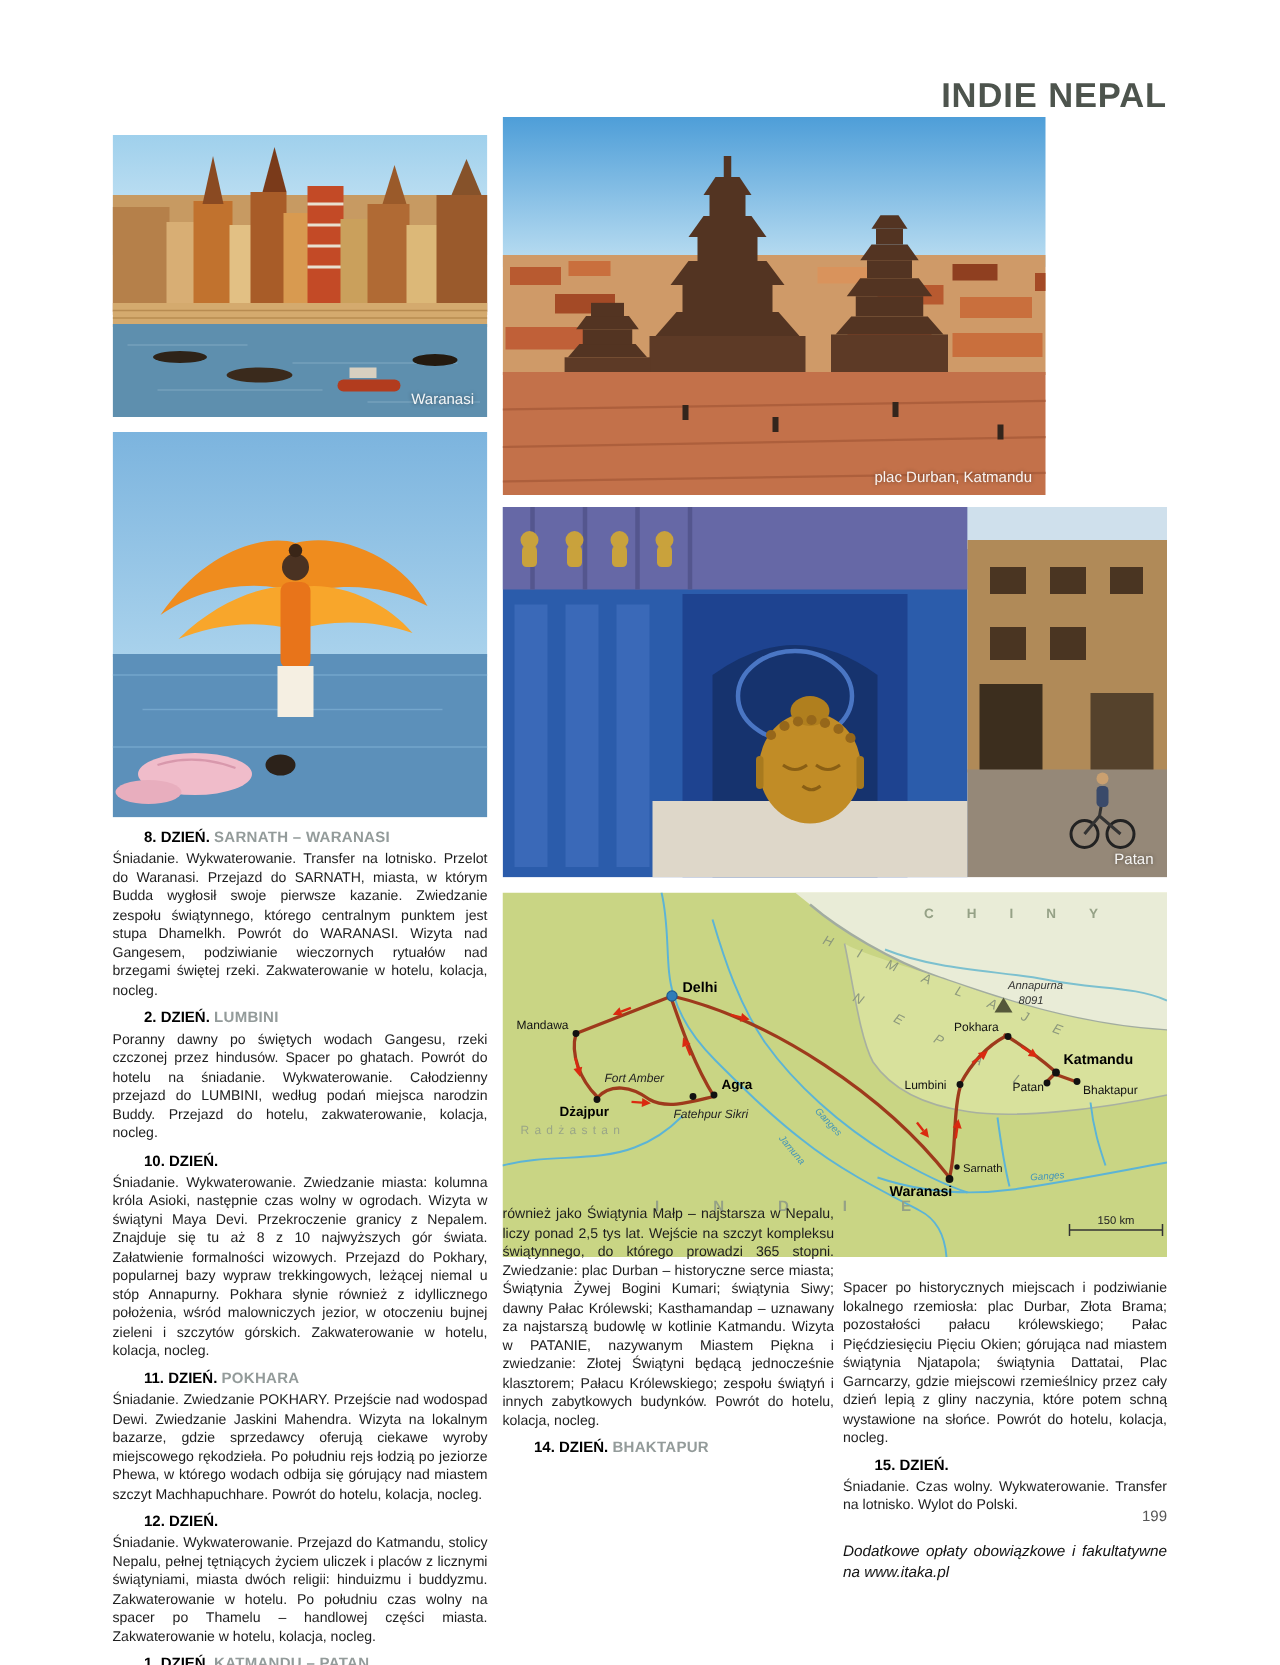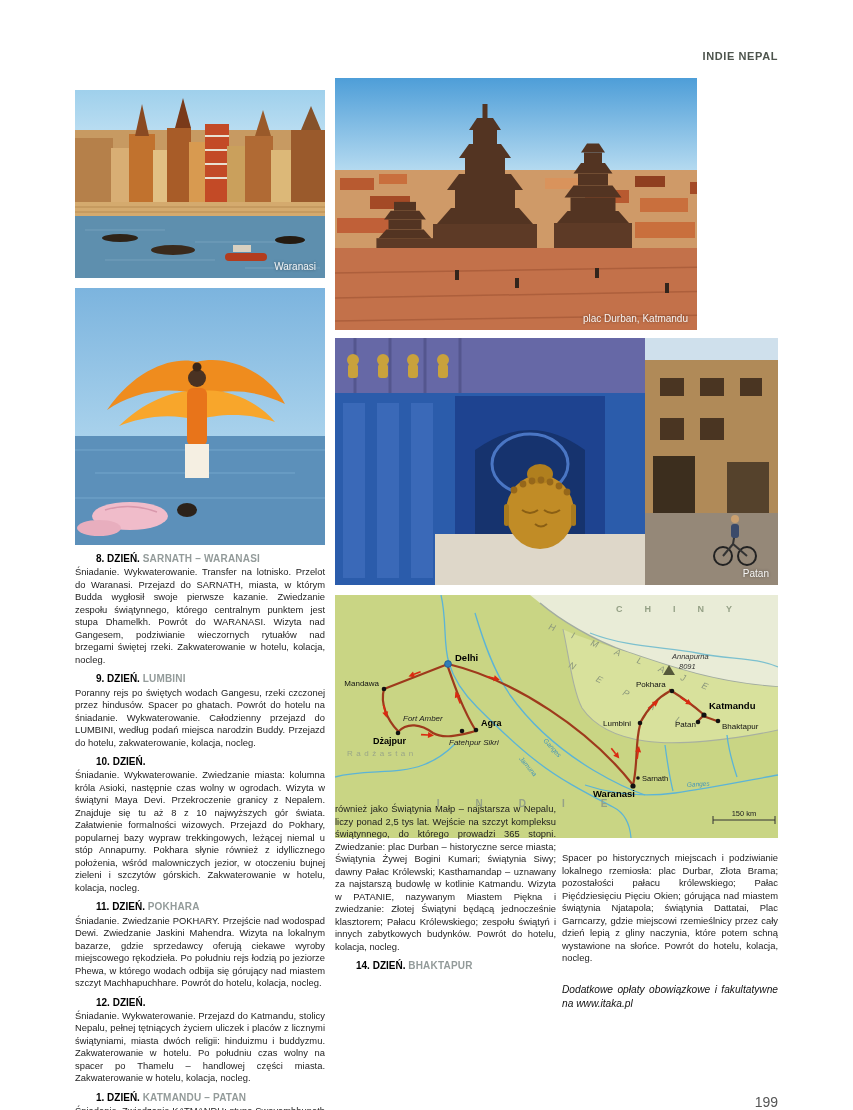--- a/index.html
+++ b/index.html
@@ -2,40 +2,40 @@
 <html><head>
 <meta charset="utf-8">
 <style>
   html,body { margin:0; padding:0; background:#ffffff; }
   .page {
     position:relative; width:853px; height:1110px; background:#fff;
     font-family:"Liberation Sans", sans-serif; overflow:hidden; margin:0 auto;
   }
   .header {
     position:absolute; top:50px; right:75px;
-    font-size:11px; font-weight:bold; color:#4d544d; letter-spacing:0.6px;
+    font-size:23px; font-weight:bold; color:#4d544d; letter-spacing:0.6px;
   }
   .photo { position:absolute; overflow:hidden; }
   .photo svg { display:block; }
   .caption {
     position:absolute; right:9px; bottom:6px; color:rgba(255,255,255,0.93);
     font-size:10px; text-shadow:0 0 3px rgba(0,0,0,0.45);
   }
   .map { position:absolute; left:335px; top:595px; }
   .textcol {
     position:absolute; font-size:9.4px; line-height:1.33; color:#1d1d1d;
     text-align:justify;
   }
   .entry { margin-bottom:6px; }
   .entry h3 { margin:0 0 1px 0; font-size:10px; font-weight:bold;padding-left:21px; }
   .day-num { color:#000; }
   .day-title { color:#939b9a; letter-spacing:0.2px; }
   .textcol p { margin:0 0 6px 0; }
   .note { font-style:italic; font-size:10.2px; line-height:1.4; margin-top:18px; color:#111; }
-  .pagenum { position:absolute; right:75px; top:1094px; font-size:14px; color:#555; }
+  .pagenum { position:absolute; right:75px; top:1006px; font-size:10px; color:#555; }
 </style>
 </head>
 <body>
 
 <div class="page">
 
   <div class="header">INDIE NEPAL</div>
 
   <div class="photo" style="left:75px; top:90px; width:250px; height:188px">
     <svg width="250" height="188" viewBox="0 0 250 188">
@@ -394,22 +394,22 @@
     </g>
     <text x="409" y="221" text-anchor="middle" font-size="7.5" fill="#222">150 km</text>
   </svg>
 
   <div class="textcol" style="left:75px; top:552px; width:250px">
     <div class="entry">
       <h3><span class="day-num">8. DZIEŃ.</span> <span class="day-title">SARNATH – WARANASI</span></h3>
       <p>Śniadanie. Wykwaterowanie. Transfer na lotnisko. Przelot do Waranasi. Przejazd do SARNATH, miasta, w którym Budda wygłosił swoje pierwsze kazanie. Zwiedzanie zespołu świątynnego, którego centralnym punktem jest stupa Dhamelkh. Powrót do WARANASI. Wizyta nad Gangesem, podziwianie wieczornych rytuałów nad brzegami świętej rzeki. Zakwaterowanie w hotelu, kolacja, nocleg.</p>
     </div>
     <div class="entry">
-      <h3><span class="day-num">9. DZIEŃ.</span> <span class="day-title">LUMBINI</span></h3>
-      <p>Poranny rejs po świętych wodach Gangesu, rzeki czczonej przez hindusów. Spacer po ghatach. Powrót do hotelu na śniadanie. Wykwaterowanie. Całodzienny przejazd do LUMBINI, według podań miejsca narodzin Buddy. Przejazd do hotelu, zakwaterowanie, kolacja, nocleg.</p>
+      <h3><span class="day-num">2. DZIEŃ.</span> <span class="day-title">LUMBINI</span></h3>
+      <p>Poranny dawny po świętych wodach Gangesu, rzeki czczonej przez hindusów. Spacer po ghatach. Powrót do hotelu na śniadanie. Wykwaterowanie. Całodzienny przejazd do LUMBINI, według podań miejsca narodzin Buddy. Przejazd do hotelu, zakwaterowanie, kolacja, nocleg.</p>
     </div>
     <div class="entry">
       <h3><span class="day-num">10. DZIEŃ.</span></h3>
       <p>Śniadanie. Wykwaterowanie. Zwiedzanie miasta: kolumna króla Asioki, następnie czas wolny w ogrodach. Wizyta w świątyni Maya Devi. Przekroczenie granicy z Nepalem. Znajduje się tu aż 8 z 10 najwyższych gór świata. Załatwienie formalności wizowych. Przejazd do Pokhary, popularnej bazy wypraw trekkingowych, leżącej niemal u stóp Annapurny. Pokhara słynie również z idyllicznego położenia, wśród malowniczych jezior, w otoczeniu bujnej zieleni i szczytów górskich. Zakwaterowanie w hotelu, kolacja, nocleg.</p>
     </div>
     <div class="entry">
       <h3><span class="day-num">11. DZIEŃ.</span> <span class="day-title">POKHARA</span></h3>
       <p>Śniadanie. Zwiedzanie POKHARY. Przejście nad wodospad Dewi. Zwiedzanie Jaskini Mahendra. Wizyta na lokalnym bazarze, gdzie sprzedawcy oferują ciekawe wyroby miejscowego rękodzieła. Po południu rejs łodzią po jeziorze Phewa, w którego wodach odbija się górujący nad miastem szczyt Machhapuchhare. Powrót do hotelu, kolacja, nocleg.</p>
     </div>
     <div class="entry">
@@ -424,18 +424,22 @@
 
   <div class="textcol" style="left:335px; top:803px; width:221px">
     <p>również jako Świątynia Małp – najstarsza w Nepalu, liczy ponad 2,5 tys lat. Wejście na szczyt kompleksu świątynnego, do którego prowadzi 365 stopni. Zwiedzanie: plac Durban – historyczne serce miasta; Świątynia Żywej Bogini Kumari; świątynia Siwy; dawny Pałac Królewski; Kasthamandap – uznawany za najstarszą budowlę w kotlinie Katmandu. Wizyta w PATANIE, nazywanym Miastem Piękna i zwiedzanie: Złotej Świątyni będącą jednocześnie klasztorem; Pałacu Królewskiego; zespołu świątyń i innych zabytkowych budynków. Powrót do hotelu, kolacja, nocleg.</p>
     <div class="entry">
       <h3><span class="day-num">14. DZIEŃ.</span> <span class="day-title">BHAKTAPUR</span></h3>
     </div>
   </div>
 
   <div class="textcol" style="left:562px; top:852px; width:216px">
     <p>Spacer po historycznych miejscach i podziwianie lokalnego rzemiosła: plac Durbar, Złota Brama; pozostałości pałacu królewskiego; Pałac Pięćdziesięciu Pięciu Okien; górująca nad miastem świątynia Njatapola; świątynia Dattatai, Plac Garncarzy, gdzie miejscowi rzemieślnicy przez cały dzień lepią z gliny naczynia, które potem schną wystawione na słońce. Powrót do hotelu, kolacja, nocleg.</p>
+    <div class="entry">
+      <h3><span class="day-num">15. DZIEŃ.</span></h3>
+      <p>Śniadanie. Czas wolny. Wykwaterowanie. Transfer na lotnisko. Wylot do Polski.</p>
+    </div>
     <div class="note">Dodatkowe opłaty obowiązkowe i fakultatywne na www.itaka.pl</div>
   </div>
 
   <div class="pagenum">199</div>
 
 </div>
 
 </body></html>

